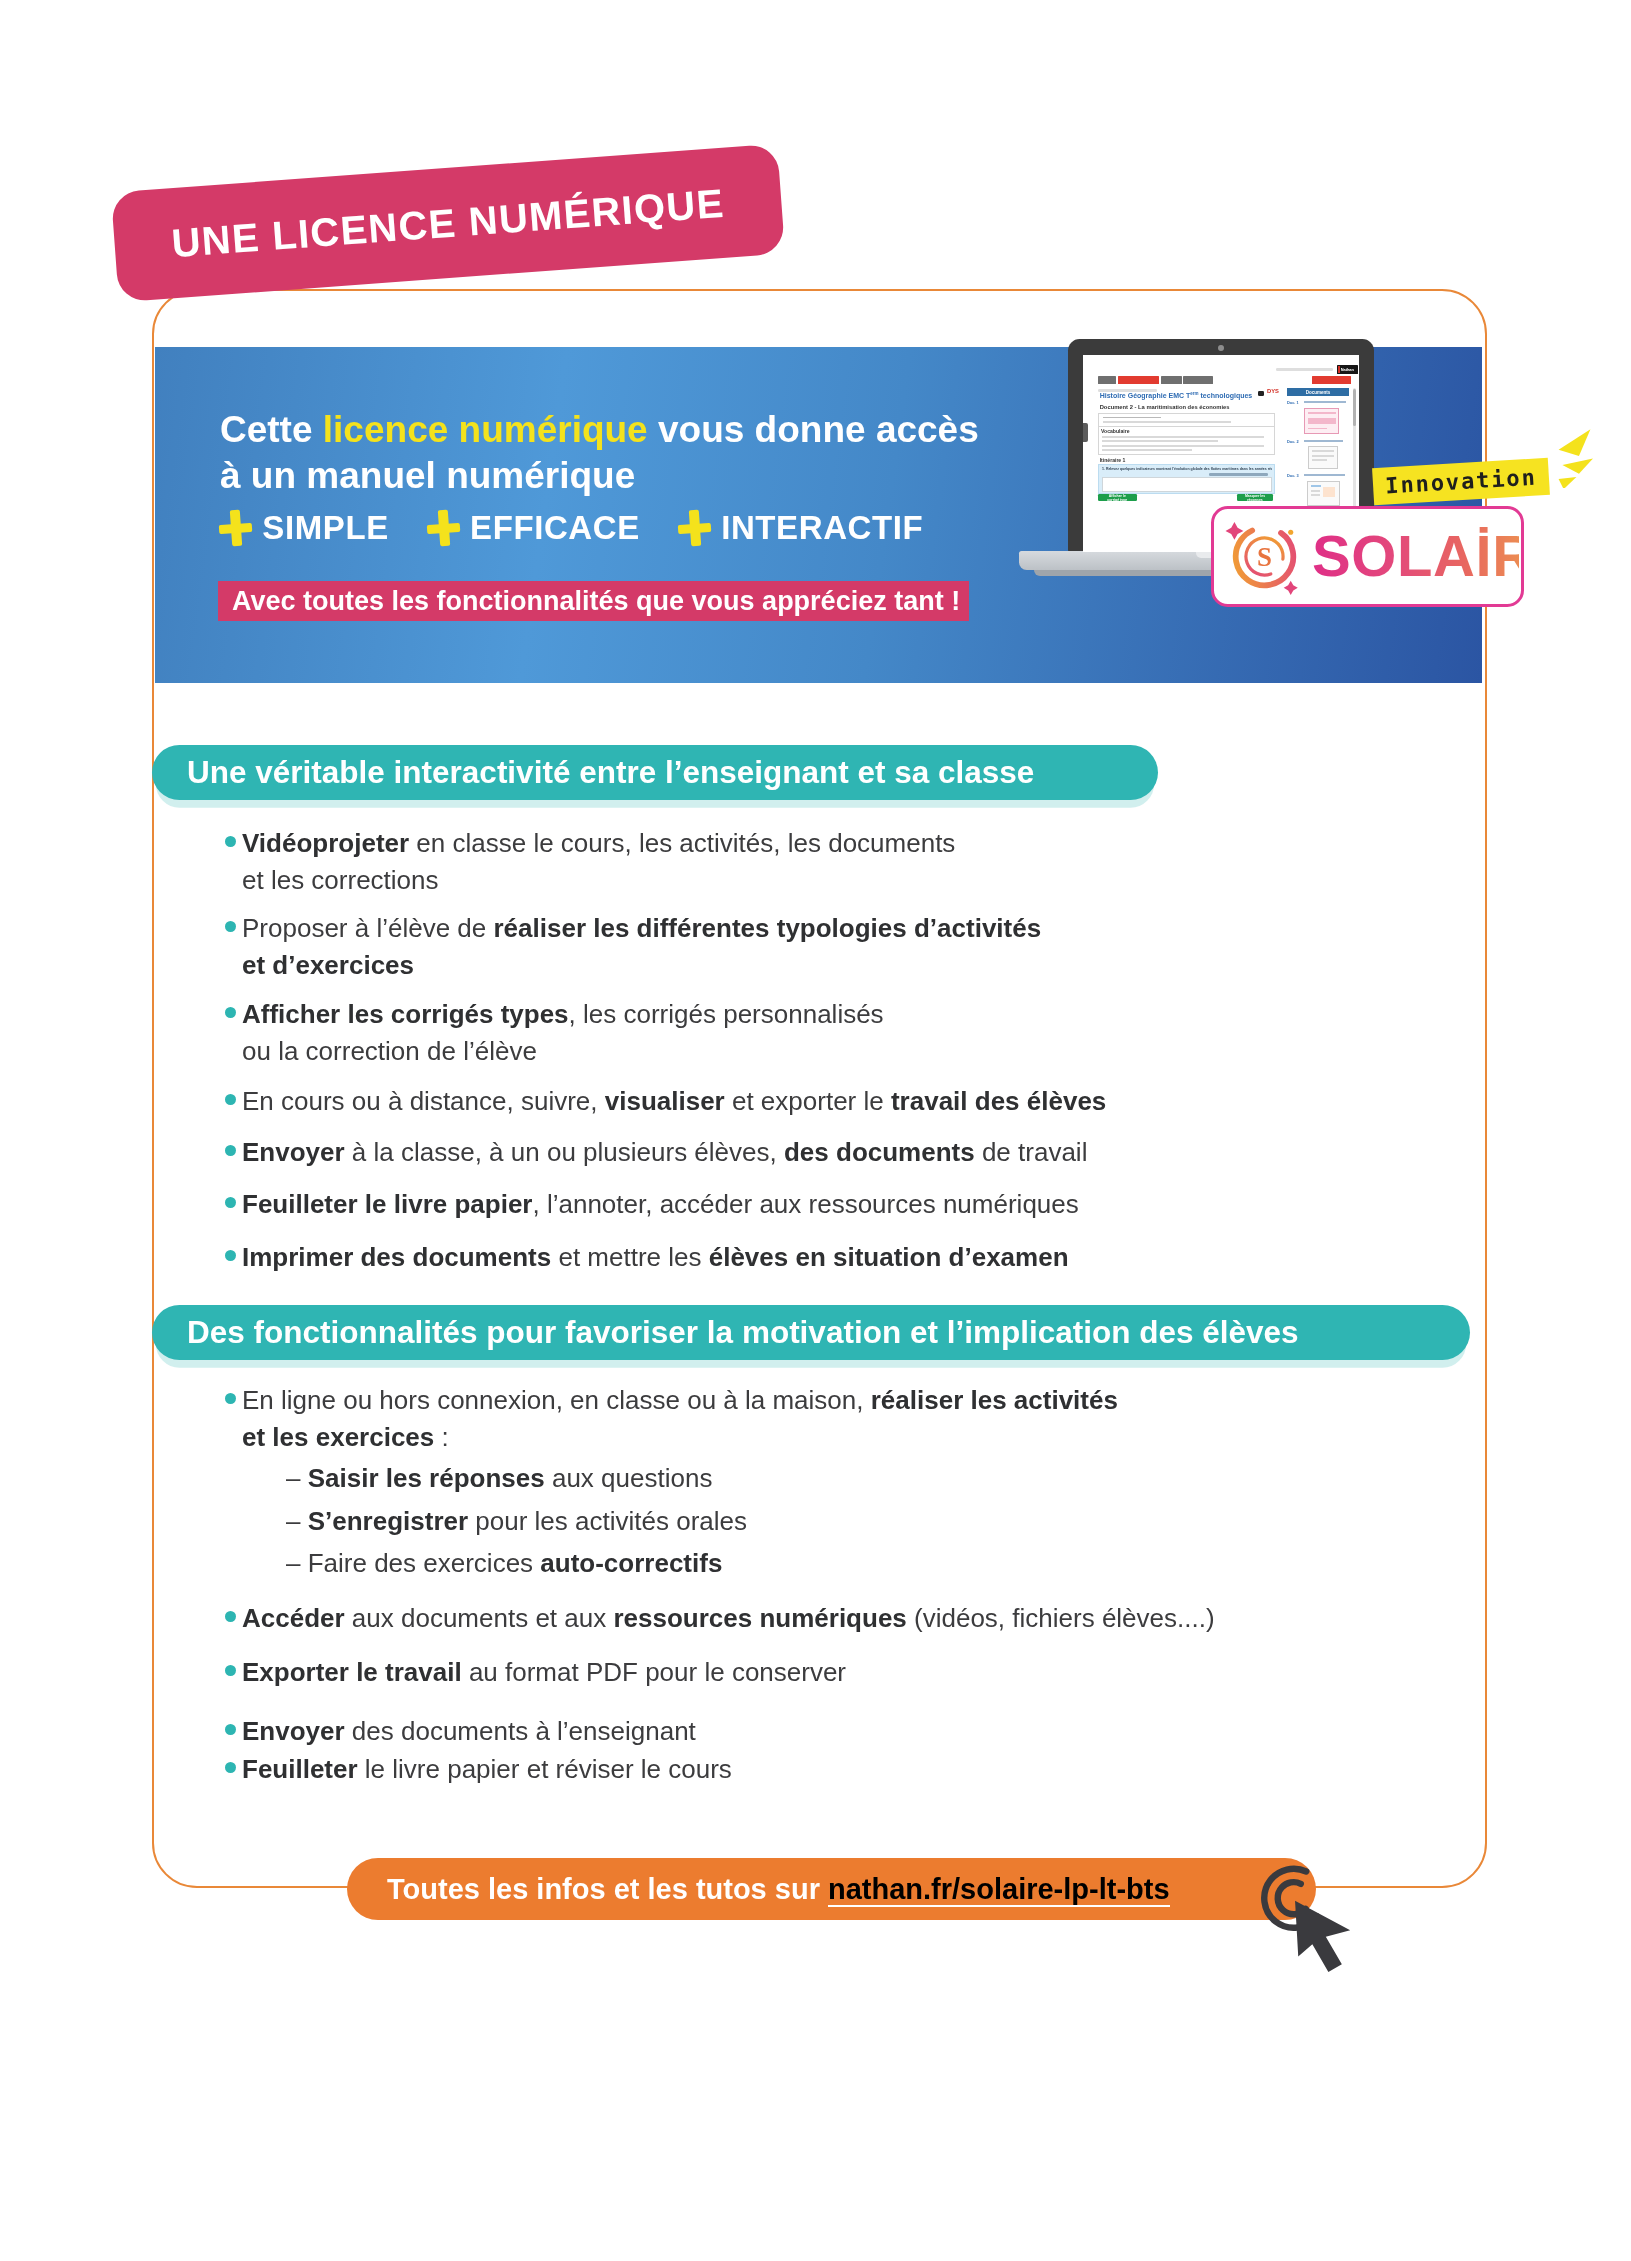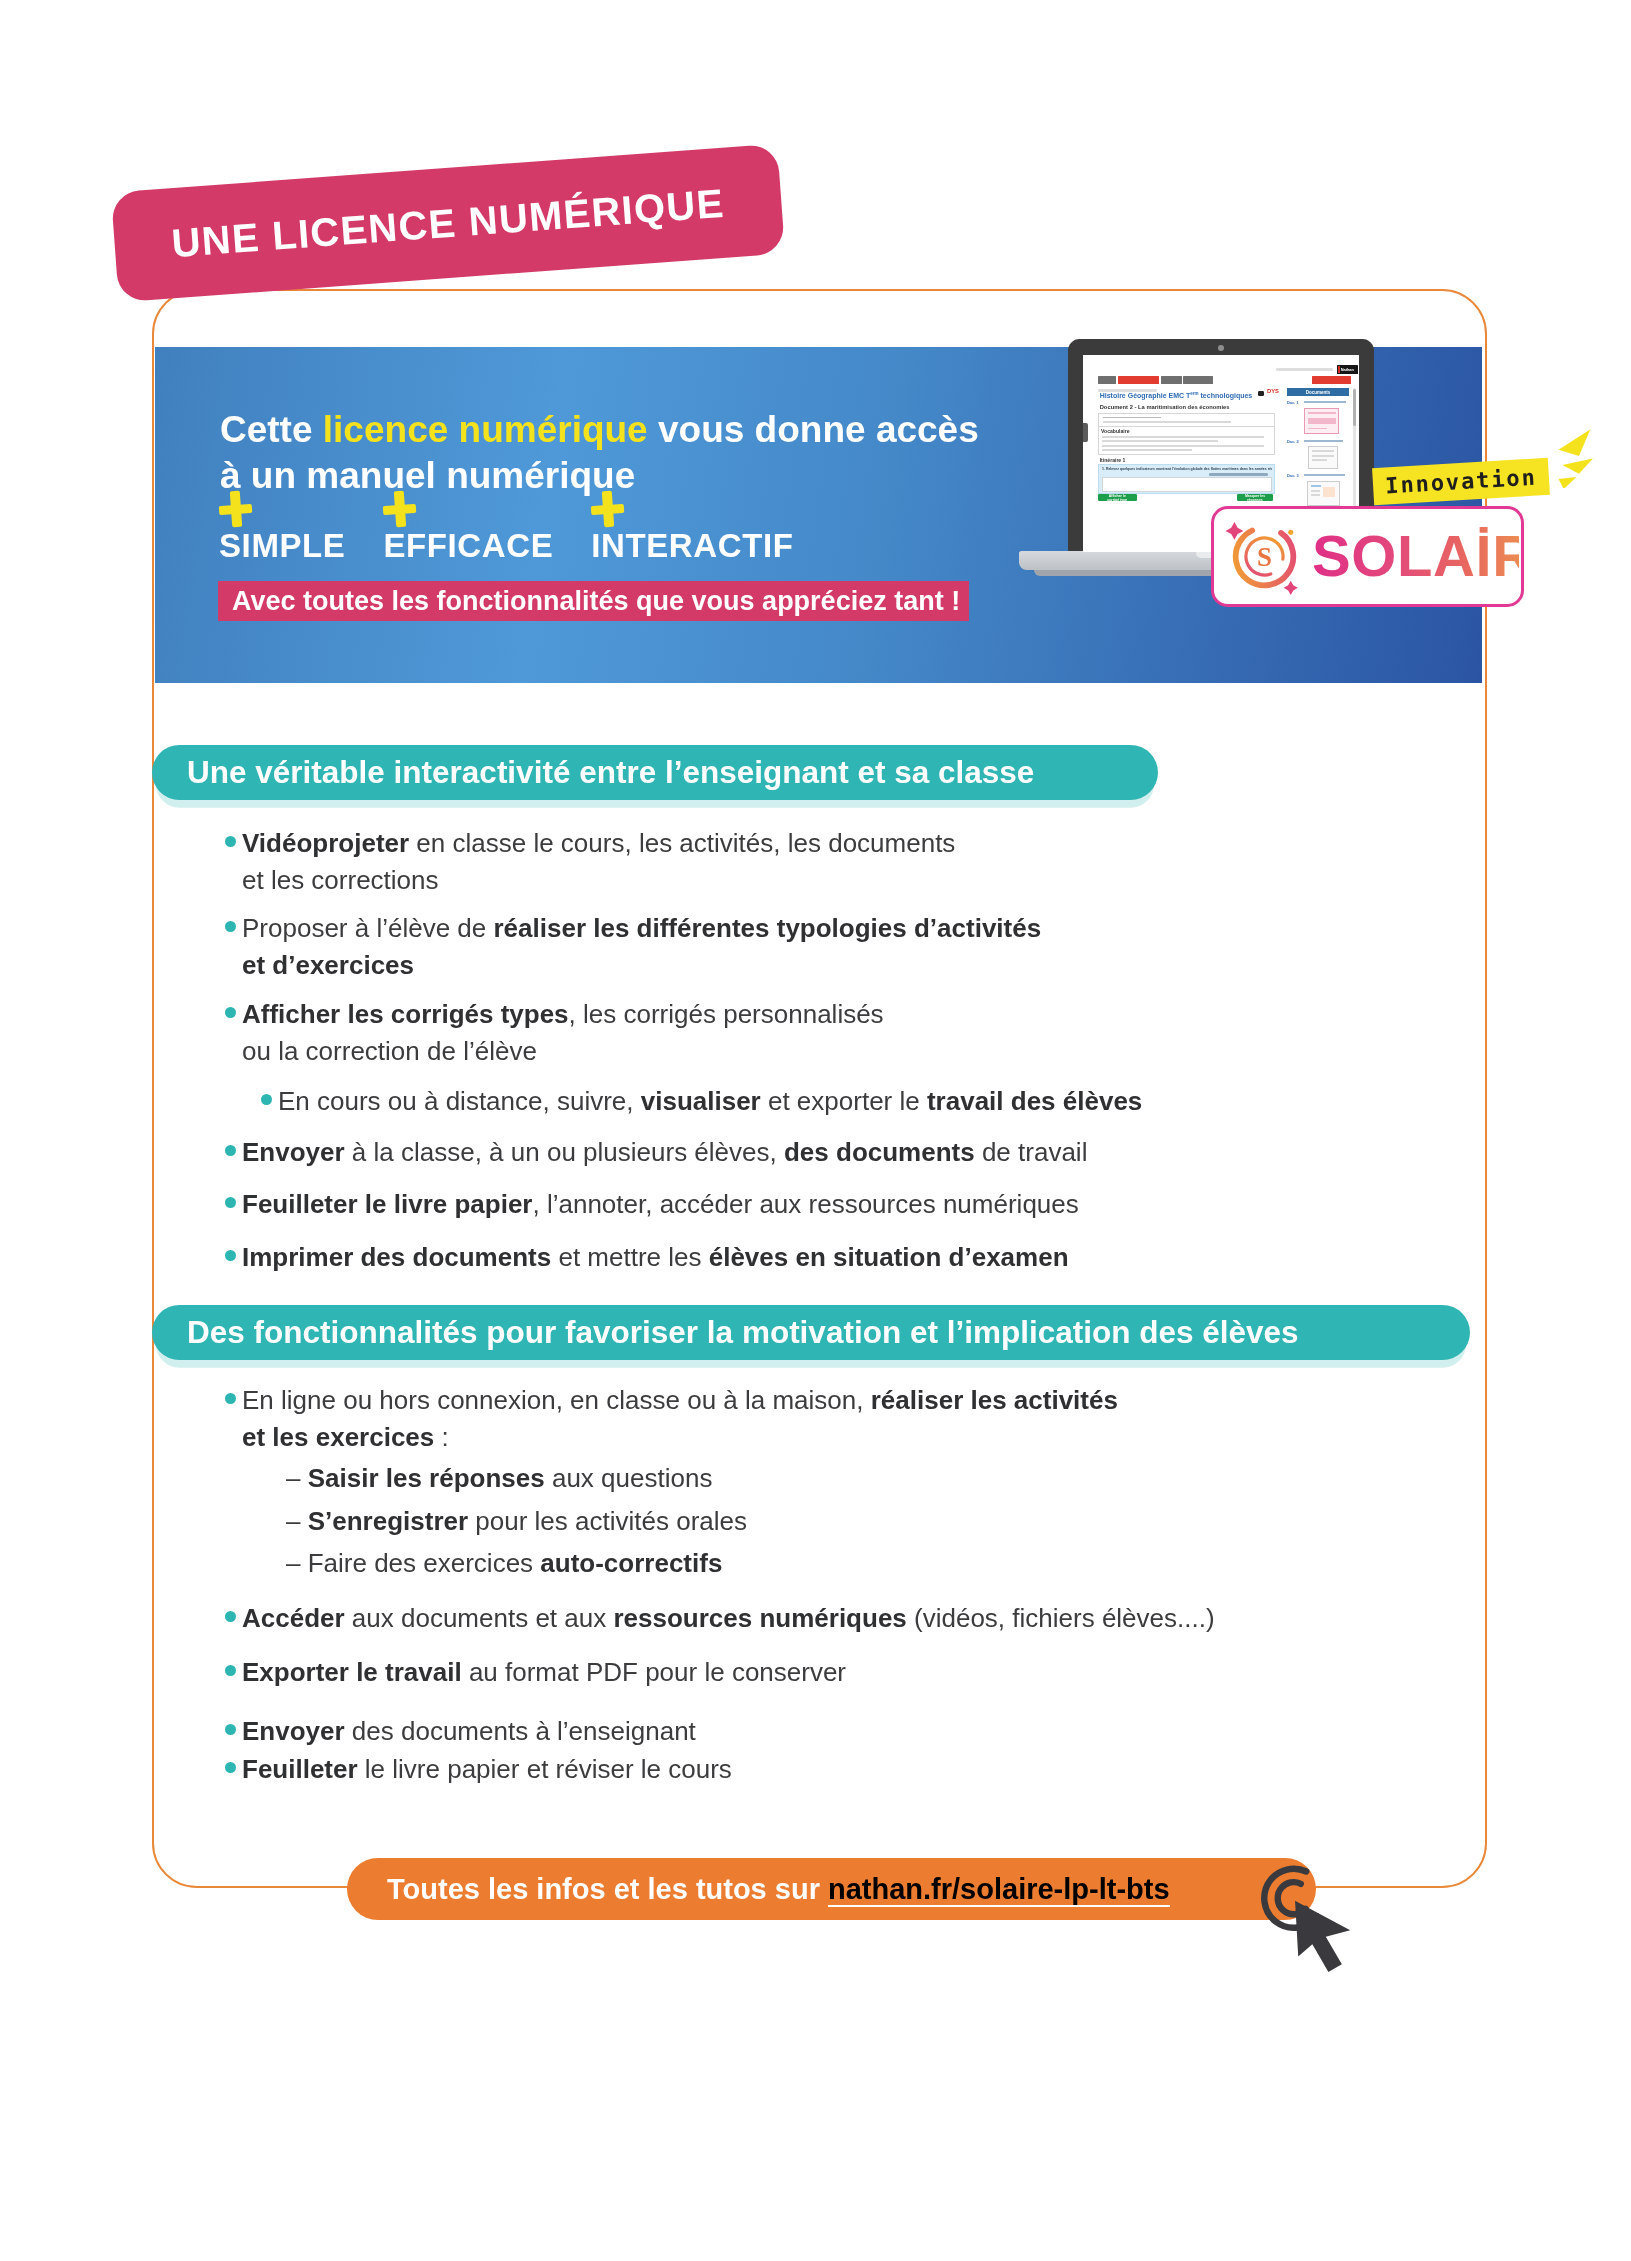--- a/index.html
+++ b/index.html
@@ -18,21 +18,21 @@
   #ribbon{left:114px;top:168px;width:668px;height:110px;background:#d43a68;border-radius:28px;
           transform:rotate(-4.2deg);display:flex;align-items:center;justify-content:center;}
   #ribbon span{color:#fff;font-weight:700;font-size:40px;letter-spacing:1.3px;white-space:nowrap;}
 
   
   #hero-heading{left:220px;top:407px;color:#fff;font-weight:700;font-size:37px;line-height:46px;white-space:nowrap;}
   #hero-heading .hl{color:#f4e21c;}
 
   
   #features{left:219px;top:507px;display:flex;align-items:center;height:41px;}
-  .feat{display:flex;align-items:flex-start;margin-right:38px;flex-direction:column;}
+  .feat{display:flex;align-items:center;margin-right:38px;}
   .plus{position:relative;width:33px;height:36px;transform:rotate(-4deg);margin-right:10.3px;flex:0 0 auto;}
   .plus::before{content:"";position:absolute;left:12.2px;top:0;width:9.6px;height:36px;background:#f4e21c;border-radius:1.9px;}
   .plus::after{content:"";position:absolute;left:0;top:13.5px;width:33px;height:9.6px;background:#f4e21c;border-radius:1.9px;}
   .feat b{color:#fff;font-size:33px;letter-spacing:0.6px;white-space:nowrap;}
 
   
   #hero-banner{left:218px;top:581px;width:751px;height:40px;background:#d43a68;color:#fff;
                font-weight:700;font-size:27px;line-height:40px;padding-left:14px;white-space:nowrap;box-sizing:border-box;}
 
   
@@ -249,21 +249,21 @@
       <span>UNE LICENCE NUMÉRIQUE</span>
     </div>
 
   <div id="sec2-hdr" class="abs teal-pill">Des fonctionnalités pour favoriser la motivation et l’implication des élèves</div>
   <div id="sec1-hdr" class="abs teal-pill">Une véritable interactivité entre l’enseignant et sa classe</div>
 
   <div class="abs" style="left:0;top:0;">
       <div class="bullet" style="top: 825px;"><span class="dot"></span><b>Vidéoprojeter</b> en classe le cours, les activités, les documents<br>et les corrections</div>
       <div class="bullet" style="top: 910px;"><span class="dot"></span>Proposer à l’élève de <b>réaliser les différentes typologies d’activités</b><br><b>et d’exercices</b></div>
       <div class="bullet" style="top: 996px;"><span class="dot"></span><b>Afficher les corrigés types</b>, les corrigés personnalisés<br>ou la correction de l’élève</div>
-      <div class="bullet" style="top: 1083px; margin-left: 36px;"><span class="dot"></span>En cours ou à distance, suivre, <b>visualiser</b> et exporter le <b>travail des élèves</b></div>
+      <div class="bullet" style="top: 1083px;"><span class="dot"></span>En cours ou à distance, suivre, <b>visualiser</b> et exporter le <b>travail des élèves</b></div>
       <div class="bullet" style="top: 1134px;"><span class="dot"></span><b>Envoyer</b> à la classe, à un ou plusieurs élèves, <b>des documents</b> de travail</div>
       <div class="bullet" style="top: 1186px;"><span class="dot"></span><b>Feuilleter le livre papier</b>, l’annoter, accéder aux ressources numériques</div>
       <div class="bullet" style="top: 1239px;"><span class="dot"></span><b>Imprimer des documents</b> et mettre les <b>élèves en situation d’examen</b></div>
     </div>
   <div class="abs" style="left:0;top:0;">
       <div class="bullet" style="top: 1382px;"><span class="dot"></span>En ligne ou hors connexion, en classe ou à la maison, <b>réaliser les activités</b><br><b>et les exercices</b> :</div>
       <div class="bullet dash" style="top: 1460px;">– <b>Saisir les réponses</b> aux questions</div>
       <div class="bullet dash" style="top: 1503px;">– <b>S’enregistrer</b> pour les activités orales</div>
       <div class="bullet dash" style="top: 1545px;">– Faire des exercices <b>auto-correctifs</b></div>
       <div class="bullet" style="top: 1600px;"><span class="dot"></span><b>Accéder</b> aux documents et aux <b>ressources numériques</b> (vidéos, fichiers élèves....)</div>

